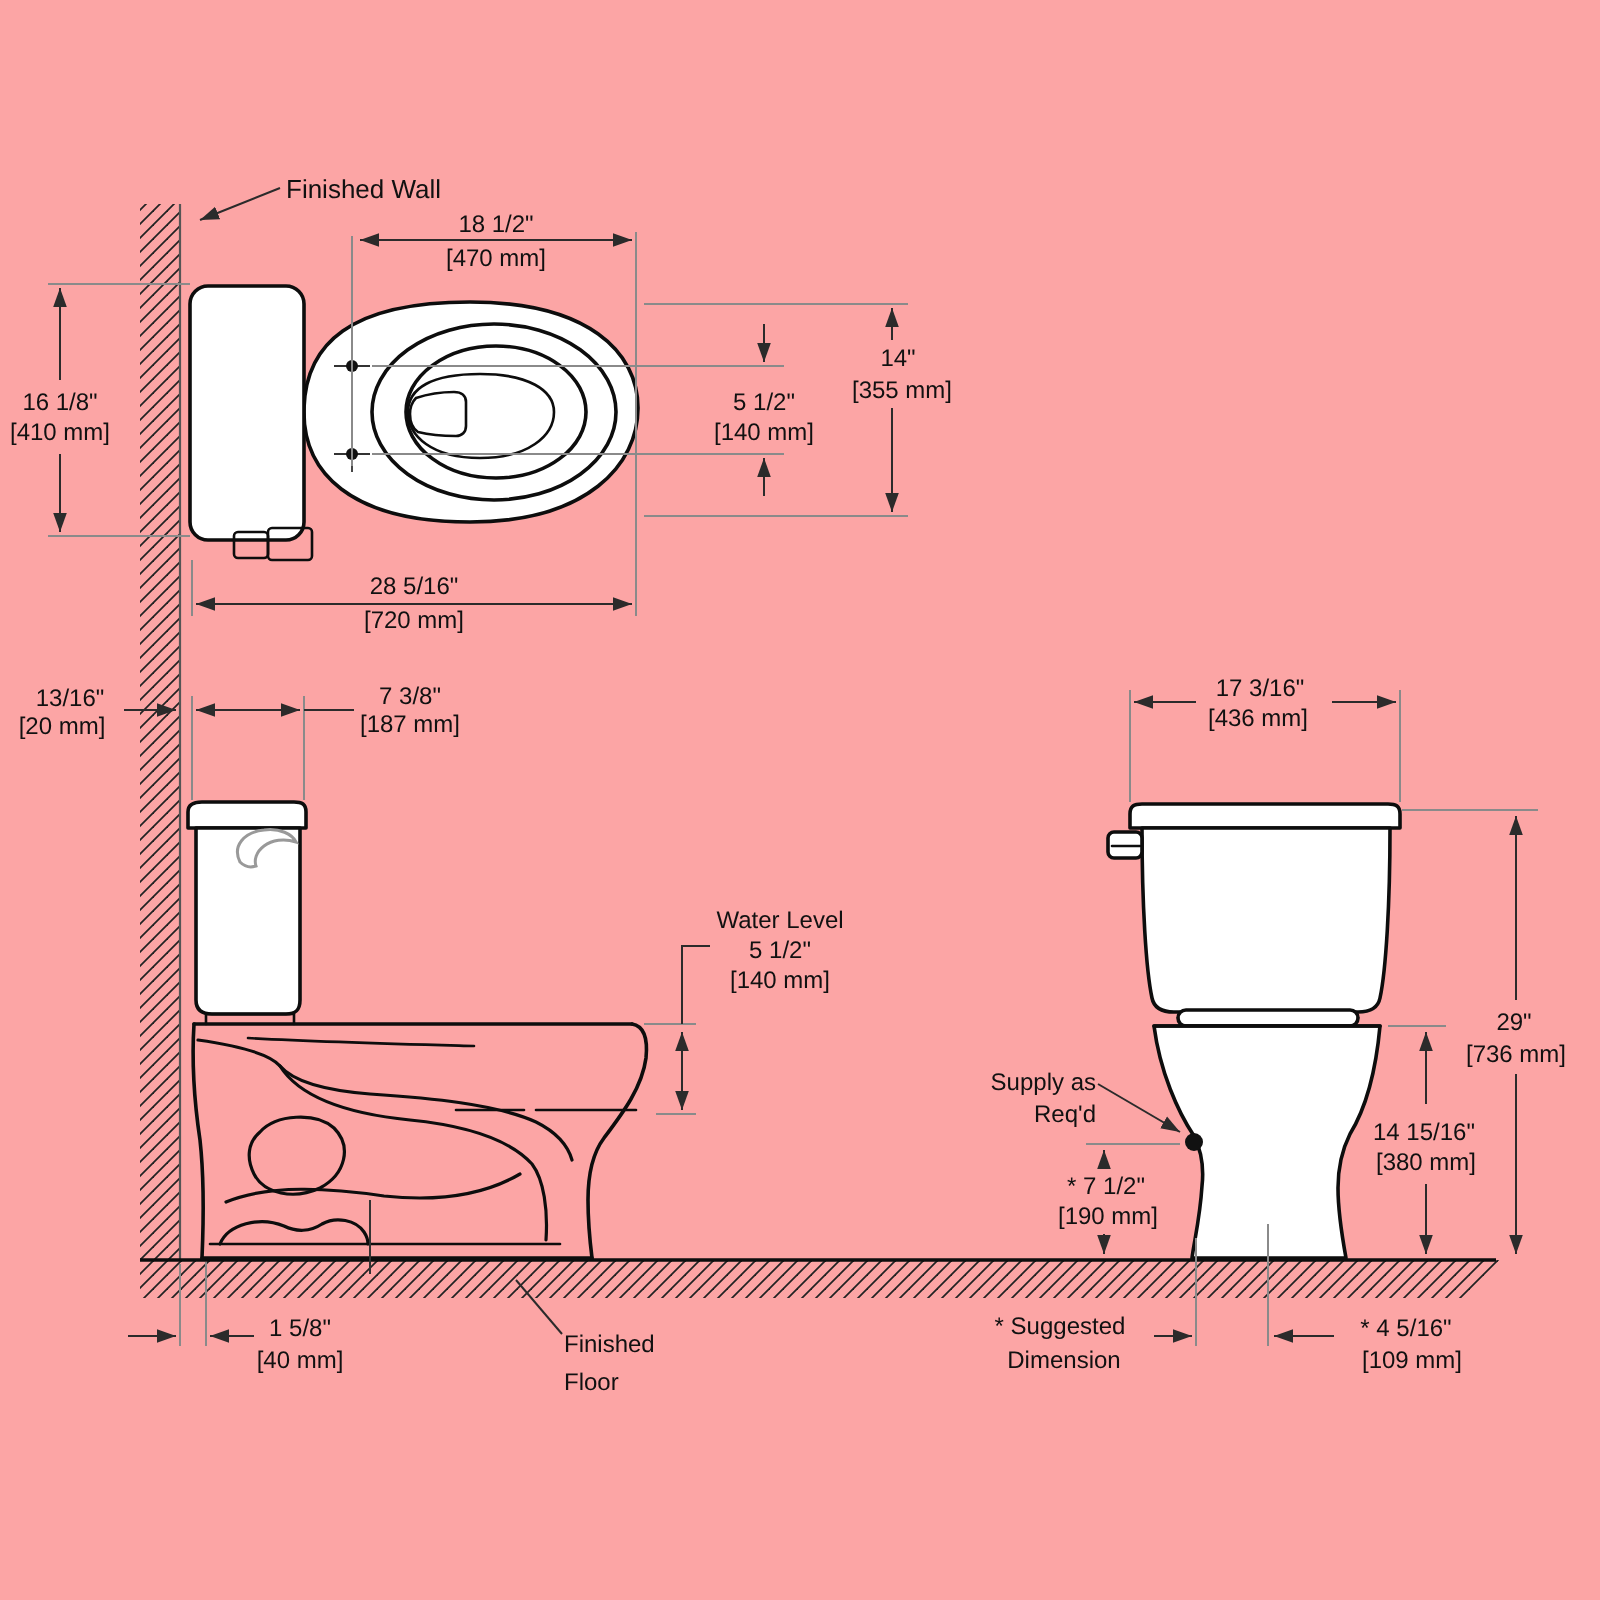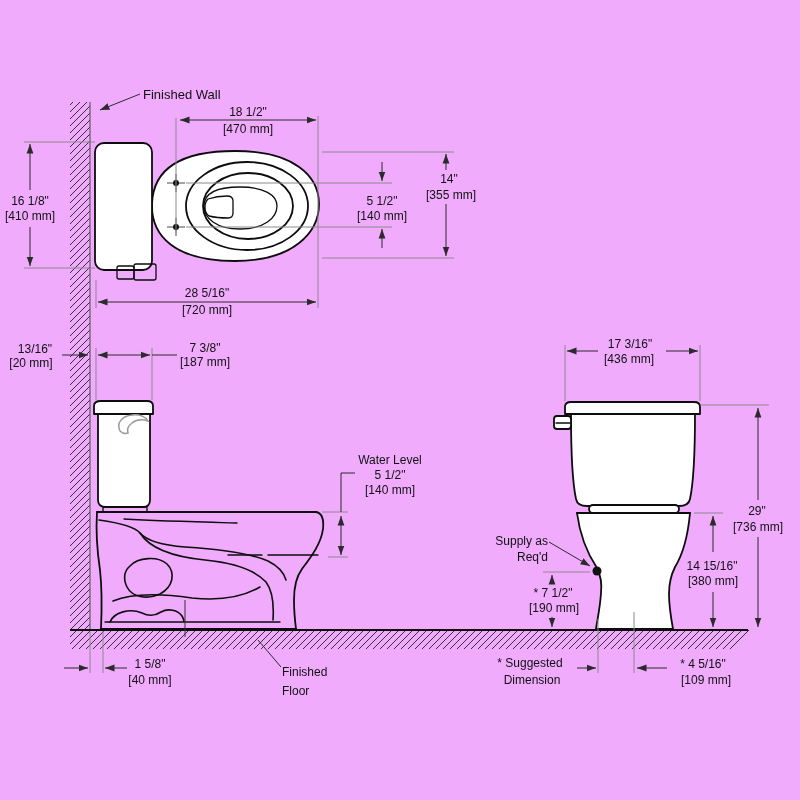--- a/index.html
+++ b/index.html
@@ -1,16 +1,16 @@
 <!DOCTYPE html>
 <html><head>
 <meta charset="utf-8">
 <style>
   html,body { margin:0; padding:0; background:#ffffff; }
-  .canvas { width:800px; height:800px; position:relative; background:#f0abfc; }
+  .canvas { width:800px; height:800px; position:relative; background:#fca5a5; }
   svg { display:block; }
   text { font-family:"Liberation Sans","DejaVu Sans",sans-serif; font-size:12px; fill:#111; }
   .lbl13 { font-size:13px; }
   .mid { text-anchor:middle; }
   .end { text-anchor:end; }
   .outline { fill:#ffffff; stroke:#0d0d0d; stroke-width:1.8; stroke-linejoin:round; }
   .line    { fill:none; stroke:#0d0d0d; stroke-width:1.8; stroke-linecap:round; stroke-linejoin:round; }
   .thin    { fill:none; stroke:#0d0d0d; stroke-width:1.3; stroke-linecap:round; }
   .curve   { fill:none; stroke:#0d0d0d; stroke-width:1.6; stroke-linecap:round; stroke-linejoin:round; }
   .ext { stroke:#8a8a8a; stroke-width:1; fill:none; }

